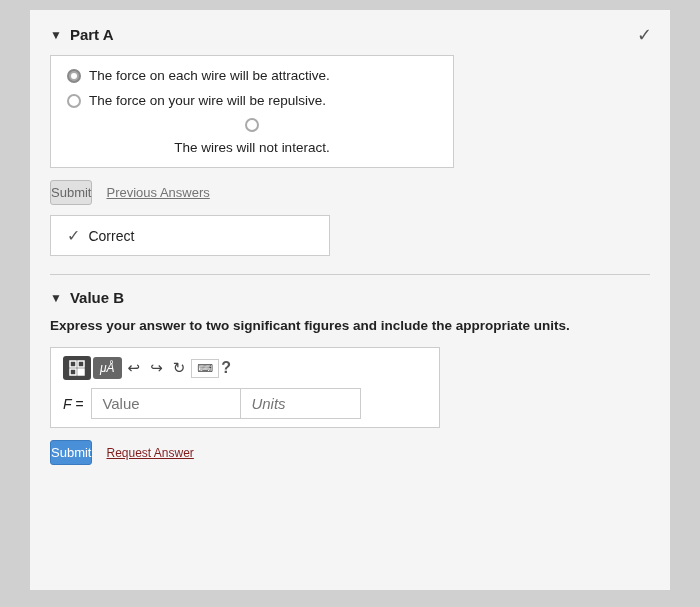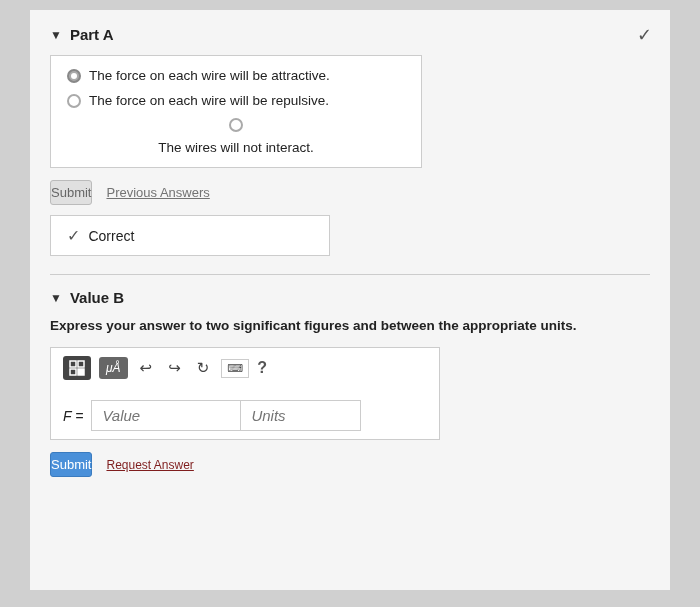--- a/index.html
+++ b/index.html
@@ -44,21 +44,21 @@
       font-size: 13.5px;
       line-height: 1.5;
       margin-bottom: 14px;
       color: #222;
     }
     .options-box {
       border: 1px solid #ccc;
       background: #fff;
       padding: 12px 16px;
       margin-bottom: 12px;
-      width: 372px;
+      width: 404px;
     }
     .option-row {
       display: flex;
       align-items: center;
       gap: 8px;
       margin-bottom: 10px;
       font-size: 13.5px;
     }
     .option-row:last-child { margin-bottom: 0; flex-direction: column; }
     .radio-circle {
@@ -143,22 +143,22 @@
     .answer-toolbar {
       border: 1px solid #ccc;
       background: #fff;
       padding: 8px 12px;
       width: 390px;
       margin-bottom: 0;
     }
     .toolbar-row {
       display: flex;
       align-items: center;
-      gap: 8px;
-      margin-bottom: 20px;
+      gap: 2px;
+      margin-bottom: 8px;
     }
     .toolbar-btn {
       background: #555;
       color: #fff;
       border: none;
       border-radius: 3px;
       padding: 4px 8px;
       font-size: 12px;
       cursor: pointer;
       display: flex;
@@ -194,21 +194,20 @@
     .f-equals {
       font-size: 14px;
       margin-right: 8px;
       font-style: italic;
     }
     .value-input {
       border: 1px solid #ccc;
       padding: 6px 10px;
       font-size: 15px;
       color: #aaa;
-      font-style: italic;
       width: 150px;
       outline: none;
     }
     .units-input {
       border: 1px solid #ccc;
       border-left: none;
       padding: 6px 10px;
       font-size: 15px;
       color: #15803d;
       font-style: italic;
@@ -248,21 +247,21 @@
 
   <div class="options-box">
     <div class="option-row">
       <div class="radio-circle selected">
         <div class="radio-inner"></div>
       </div>
       <span>The force on each wire will be attractive.</span>
     </div>
     <div class="option-row">
       <div class="radio-circle"></div>
-      <span>The force on each wire will be repulsive.</span>
+      <span>The force on your wire will be repulsive.</span>
     </div>
     <div class="option-row">
       <div class="radio-circle"></div>
       <span>The wires will not interact.</span>
     </div>
   </div>
 
   <div class="submit-row">
     <button class="btn-submit">Submit</button>
     <a class="prev-answers-link">Previous Answers</a>
@@ -275,21 +274,21 @@
 
   <hr class="divider">
 
   <div class="part-b-section">
 
     <div class="part-header">
       <span class="chevron">▼</span>
       <span>Value B</span>
     </div>
 
-    <div class="part-b-emphasis">Express your answer to two significant figures and between the appropriate units.</div>
+    <div class="part-b-emphasis">Express your answer to two significant figures and include the appropriate units.</div>
 
     <div class="answer-toolbar">
 
       <div class="toolbar-row">
 
         <button class="toolbar-btn toolbar-btn-dark" style="font-size:13px; padding:4px 6px;">
           <svg width="16" height="16" viewBox="0 0 16 16">
             <rect x="1" y="1" width="6" height="6" fill="none" stroke="#fff" stroke-width="1.5"></rect>
             <rect x="9" y="1" width="6" height="6" fill="none" stroke="#fff" stroke-width="1.5"></rect>
             <rect x="1" y="9" width="6" height="6" fill="none" stroke="#fff" stroke-width="1.5"></rect>

